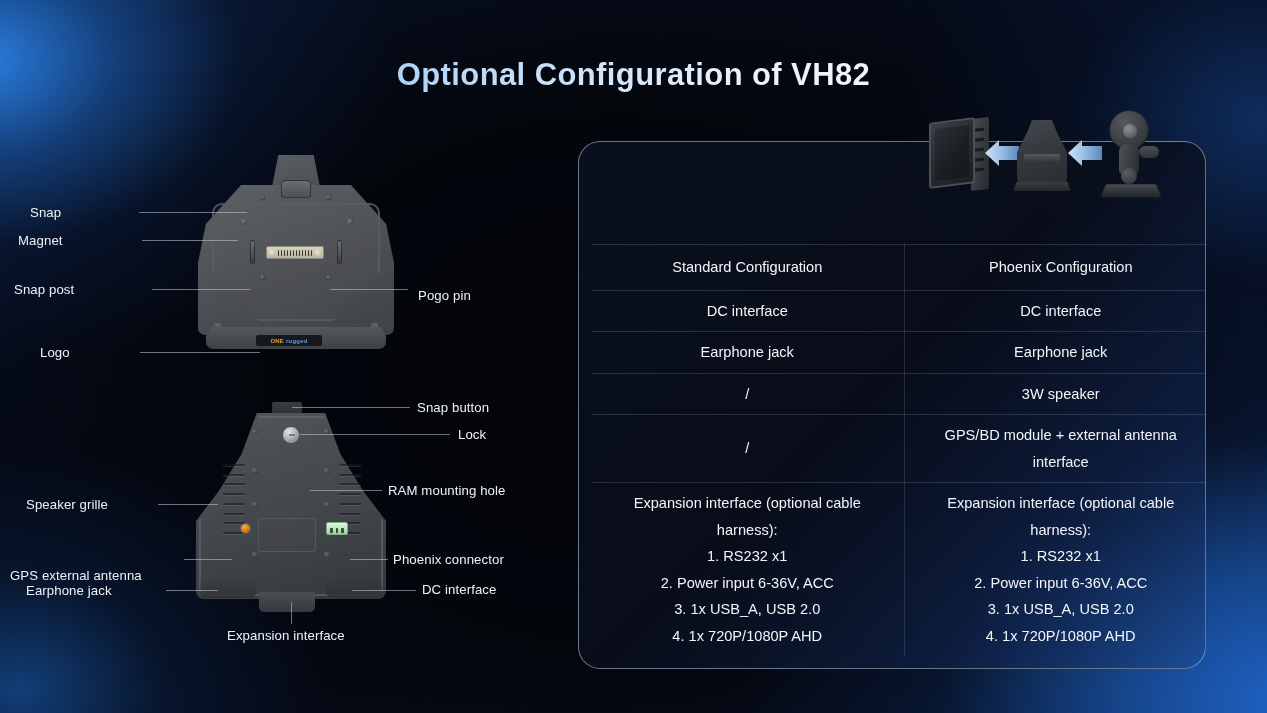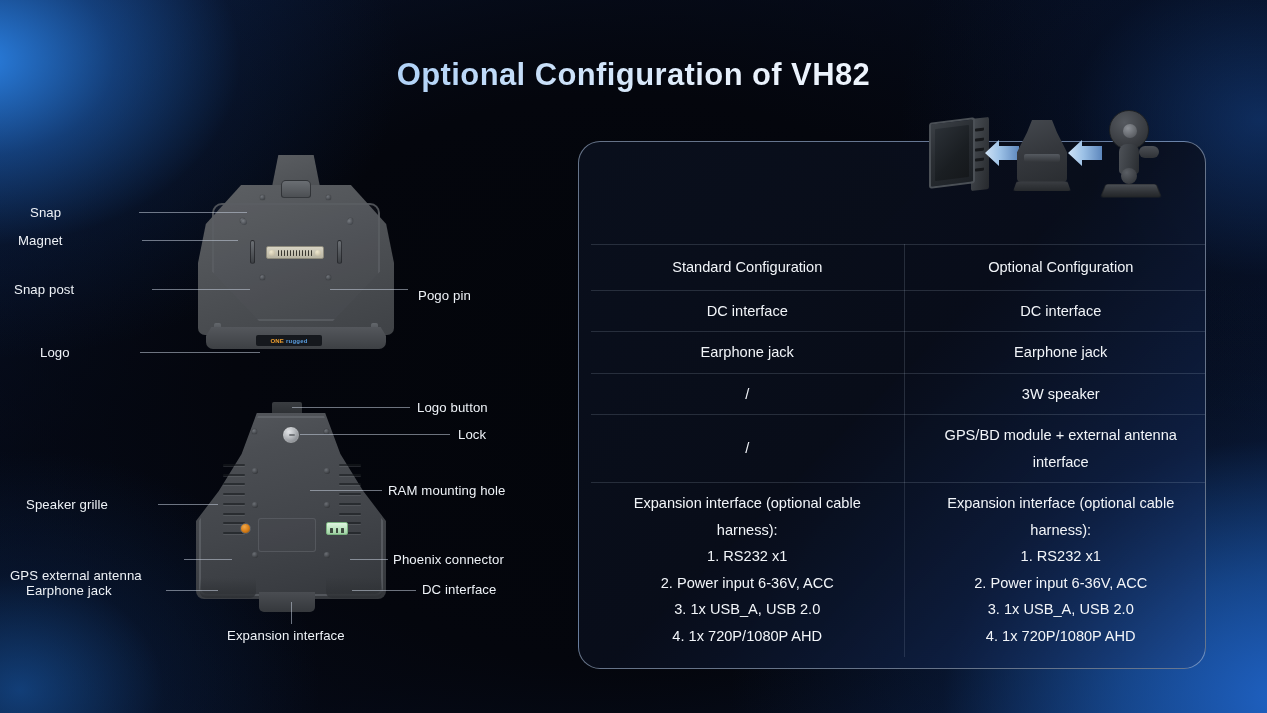--- a/index.html
+++ b/index.html
@@ -605,21 +605,21 @@
     <div class="phoenix-conn">
       <div class="phoenix-pin"></div>
       <div class="phoenix-pin"></div>
       <div class="phoenix-pin"></div>
     </div>
     <div class="expansion-port"></div>
     <div class="plate-foot" style="left:4px;"></div>
     <div class="plate-foot" style="left:130px;"></div>
   </div>
 
-  <div class="diagram-label" style="left:417px; top:400px;">Logo button</div>
+  <div class="diagram-label" style="left:417px; top:400px;">Snap button</div>
   <div class="leader" style="left:292px; top:407px; width:118px;"></div>
 
   <div class="diagram-label" style="left:458px; top:427px;">Lock</div>
   <div class="leader" style="left:300px; top:434px; width:150px;"></div>
 
   <div class="diagram-label" style="left:388px; top:483px;">RAM mounting hole</div>
   <div class="leader" style="left:310px; top:490px; width:72px;"></div>
 
   <div class="diagram-label right-align" style="left:26px; top:497px; width:120px;">Speaker grille</div>
   <div class="leader" style="left:158px; top:504px; width:60px;"></div>
@@ -637,21 +637,21 @@
   <div class="leader" style="left:352px; top:590px; width:64px;"></div>
 
   <div class="diagram-label" style="left:227px; top:628px;">Expansion interface</div>
   <div class="leader vert" style="left:291px; top:602px; height:22px;"></div>
 
   <div id="config-panel">
     <table id="config-table">
       <tbody>
         <tr class="header-row">
           <td class="col-left">Standard Configuration</td>
-          <td>Optional Configuration</td>
+          <td>Phoenix Configuration</td>
         </tr>
         <tr>
           <td class="col-left">
               <span class="cell-line">DC interface</span>
             </td>
           <td>
               <span class="cell-line">DC interface</span>
             </td>
         </tr>
         <tr>

